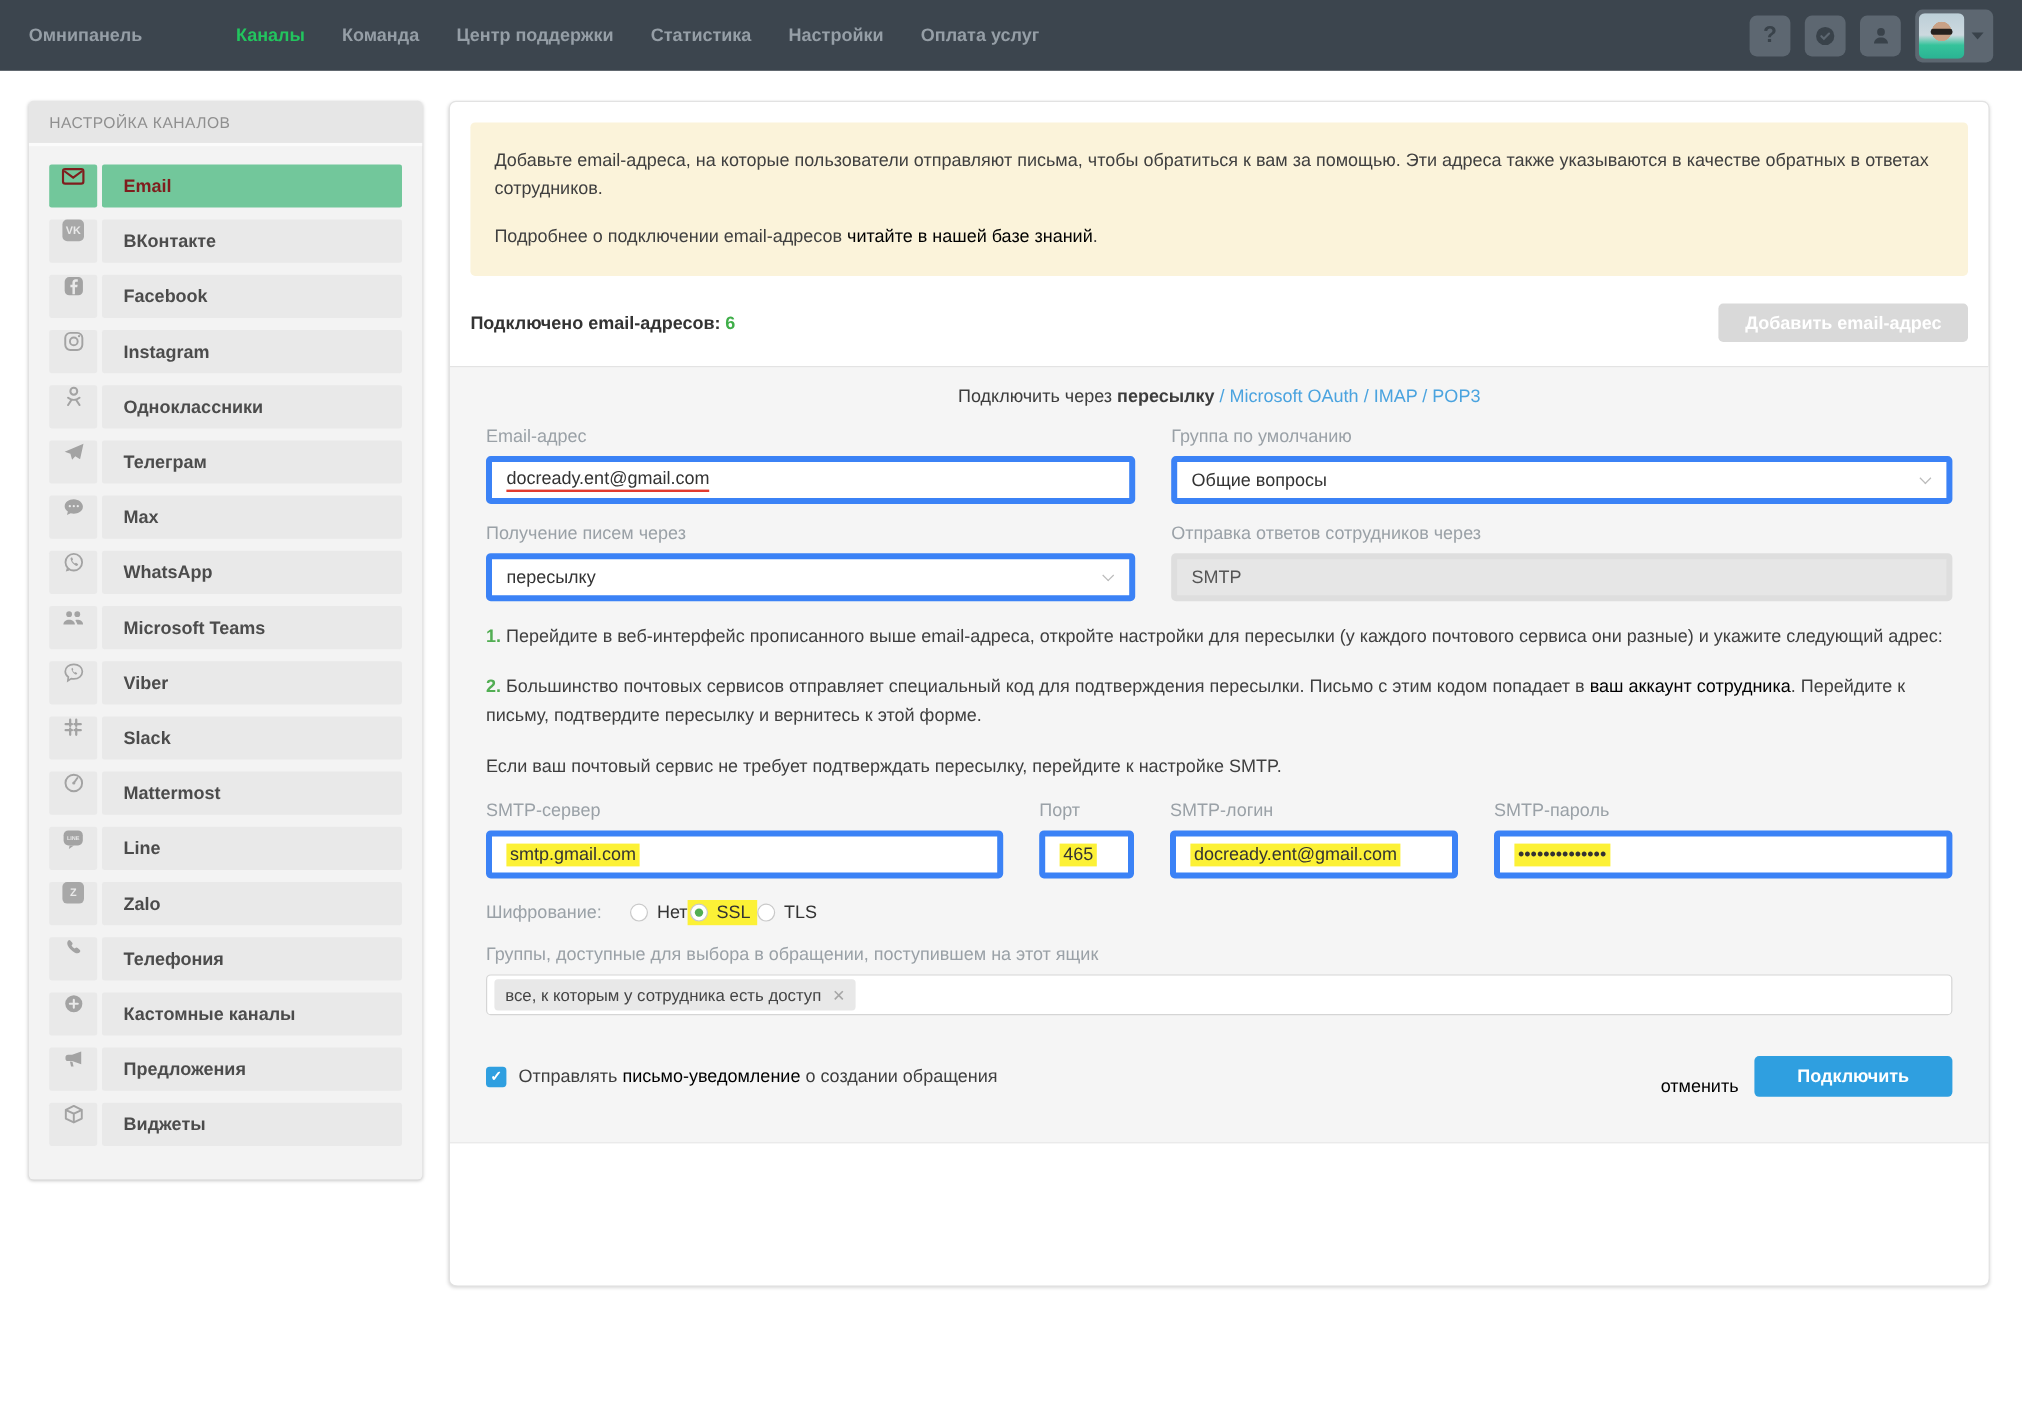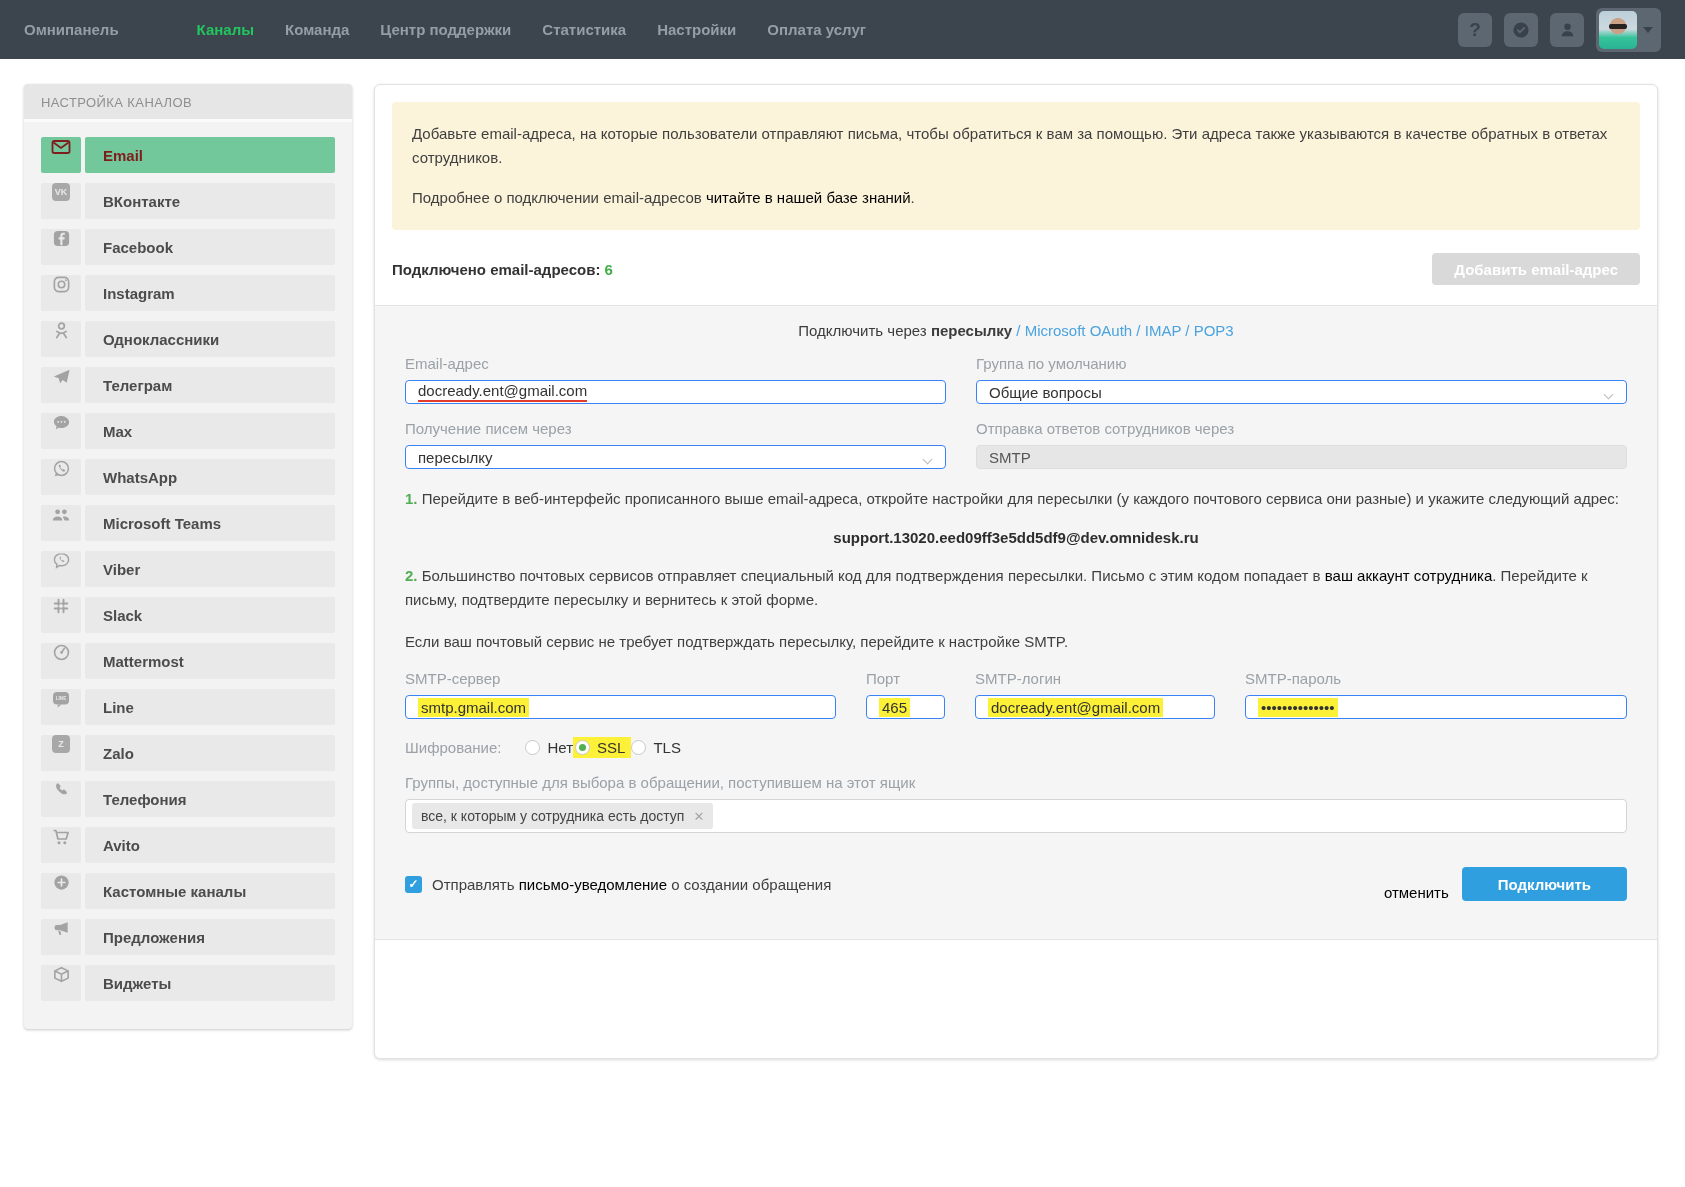--- a/index.html
+++ b/index.html
@@ -65,21 +65,21 @@
                   padding:14px 30px 38px; }
   .tabs { text-align:center; font-size:15px; color:#3c3c3c; margin-top:2px; }
   .tabs b { font-weight:bold; }
   .tabs .sep, .tabs .tab-link { color:#4aa3df; }
   .tab-link { cursor:pointer; text-decoration:none; }
 
   .row { display:flex; gap:30px; }
   .col-l { width:541px; }
   .col-r { flex:1; }
   label.f-label, .f-label { display:block; margin:16px 0 8px; color:#9aa1a7; font-size:15px; }
-  .input { height:24px; background:#fff; border:1px solid #3b82f6; border-radius:4px; display:flex;
+  .input { height:40px; background:#fff; border:5px solid #3b82f6; border-radius:4px; display:flex;
            align-items:center; padding:0 12px; font-size:15px; color:#333; position:relative; cursor:text; }
   .input.select { cursor:pointer; }
   .chev { position:absolute; right:14px; top:10px; width:7px; height:7px;
           border-right:1.6px solid #bbb; border-bottom:1.6px solid #bbb; transform:rotate(45deg); }
   .input.disabled { background:#e6e6e6; border-color:#dedede; color:#555; cursor:default; }
   .red-underline { border-bottom:2px solid #e23b2e; padding-bottom:1px; }
   .hl { background:#fcf136; padding:1px 3px; }
 
   .step { margin-top:18px; font-size:15px; line-height:24px; color:#3f3f3f; }
   .step .num { color:#52ae53; font-weight:bold; }
@@ -294,30 +294,20 @@
           <div class="side-item">
             <span class="icon-box">
               <svg viewBox="0 0 20 20" width="19" height="19">
                 <path d="M5.2 2.8C3.8 4.2 3.6 7 7.3 10.7s6.5 4 7.9 2.6c.8-.8.6-1.5-.1-2.2l-1.7-1.6c-.7-.6-1.4-.6-2 0l-.5.5c-1-.3-2.6-1.9-2.9-2.9l.5-.5c.6-.6.6-1.3 0-2L6.9 2.9c-.6-.7-1.1-.7-1.7-.1z" fill="currentColor"></path>
               </svg>
             </span>
             <div class="label-box">Телефония</div>
           </div>
           <div class="side-item">
             <span class="icon-box">
-              <svg viewBox="0 0 20 20" width="20" height="20">
-                <path d="M2.5 3.5h2.4l2 8.5h8.3l1.9-6.5H5.5" fill="none" stroke="currentColor" stroke-width="1.7" stroke-linejoin="round"></path>
-                <circle cx="8" cy="15.8" r="1.5" fill="currentColor"></circle>
-                <circle cx="13.8" cy="15.8" r="1.5" fill="currentColor"></circle>
-              </svg>
-            </span>
-            <div class="label-box">Avito</div>
-          </div>
-          <div class="side-item">
-            <span class="icon-box">
               <svg viewBox="0 0 20 20" width="19" height="19">
                 <circle cx="10" cy="10" r="7.5" fill="currentColor"></circle>
                 <path d="M10 6.5v7M6.5 10h7" stroke="#e9e9e9" stroke-width="1.8" stroke-linecap="round"></path>
               </svg>
             </span>
             <div class="label-box">Кастомные каналы</div>
           </div>
           <div class="side-item">
             <span class="icon-box">
               <svg viewBox="0 0 20 20" width="19" height="19">
@@ -387,21 +377,20 @@
           <div class="col-r">
             <label class="f-label">Отправка ответов сотрудников через</label>
             <div class="input disabled">
               <span>SMTP</span>
             </div>
           </div>
         </div>
 
         <p class="step"><b class="num">1.</b><span> Перейдите в веб-интерфейс прописанного выше email-адреса, откройте настройки для пересылки (у каждого почтового сервиса они разные) и укажите следующий адрес:</span></p>
 
-        <p class="fwd-address">support.13020.eed09ff3e5dd5df9@dev.omnidesk.ru</p>
 
         <p class="step"><b class="num">2.</b><span> Большинство почтовых сервисов отправляет специальный код для подтверждения пересылки. Письмо с этим кодом попадает в </span><a class="link">ваш аккаунт сотрудника</a><span>. Перейдите к письму, подтвердите пересылку и вернитесь к этой форме.</span></p>
 
         <p class="step">Если ваш почтовый сервис не требует подтверждать пересылку, перейдите к настройке SMTP.</p>
 
         <div class="smtp-row">
           <div class="f-server">
             <label class="f-label">SMTP-сервер</label>
             <div class="input">
                 <span class="hl">smtp.gmail.com</span>

